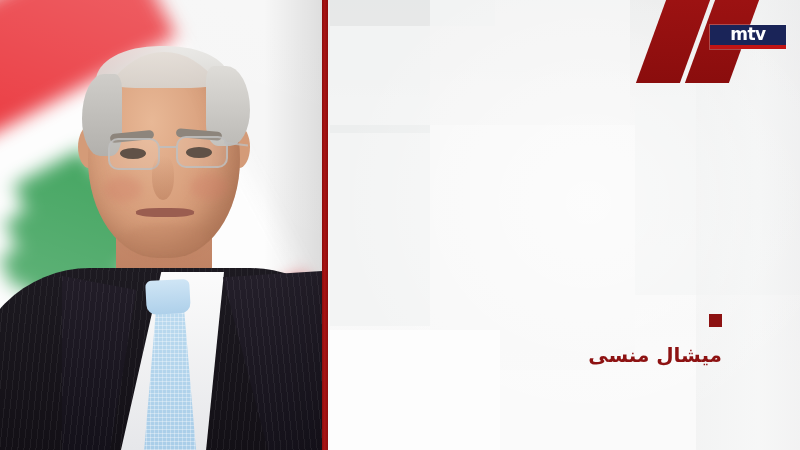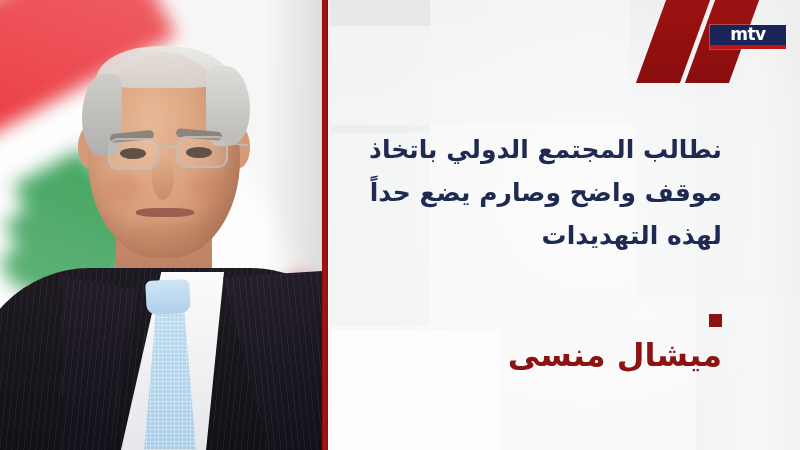--- a/index.html
+++ b/index.html
@@ -226,21 +226,21 @@
   }
   .name-mark {
     width:13px; height:13px; background:#8d1212;
     display:inline-block; margin:0 0 9px 0;
   }
   .speaker-name {
     display:block;
     color:#8d1212;
     font-family:"DejaVu Sans", sans-serif;
     font-weight:bold;
-    font-size:32px;
+    font-size:20px;
     line-height:30px;
   }
   .speaker-title {
     display:block;
     color:#1e2a52;
     font-family:"DejaVu Sans", sans-serif;
     font-size:17px;
     line-height:26px;
     margin-top:2px;
   }
@@ -315,24 +315,19 @@
   <div class="divider"></div>
 
   <div class="slash slash-1"></div>
   <div class="slash slash-2"></div>
 
   <div class="mtv-logo">
     <span class="word">mtv</span>
     <span class="mtv-bar"></span>
   </div>
 
-  <div class="headline">
-    <span class="ln">نطالب المجتمع الدولي باتخاذ</span>
-    <span class="ln">موقف واضح وصارم يضع حداً</span>
-    <span class="ln">لهذه التهديدات</span>
-  </div>
 
   <div class="name-block">
     <span class="name-mark"></span>
     <span class="speaker-name">ميشال منسى</span>
   </div>
 
 </div>
 
 </body></html>

